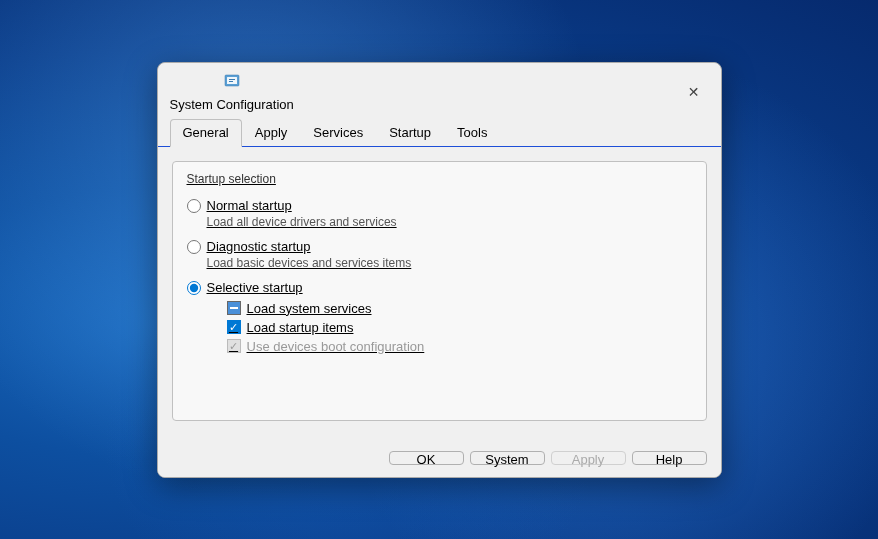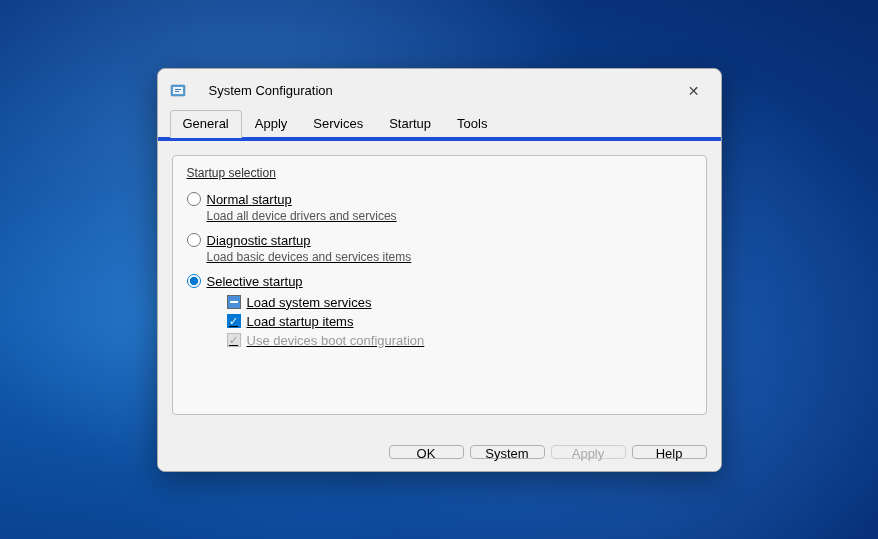--- a/index.html
+++ b/index.html
@@ -75,21 +75,22 @@
       padding: 10px 12px 0 12px;
       display: flex;
       align-items: center;
       justify-content: space-between;
       border-radius: 8px 8px 0 0;
     }
 
     .dialog-title-left {
       display: flex;
       align-items: center;
-      gap: 23px;
+      gap: 8px;
+      flex-direction: column;
     }
 
     .title-icon {
       width: 16px;
       height: 16px;
       display: flex;
       align-items: center;
       justify-content: center;
     }
 
@@ -116,21 +117,21 @@
       justify-content: center;
       font-size: 14px;
       color: #444;
     }
 
     
     .tabs-bar {
       display: flex;
       padding: 6px 12px 0 12px;
       background: #f0f0f0;
-      border-bottom: 4px solid #1d4ed8;
+      border-bottom: 1px solid #1d4ed8;
       gap: 0;
     }
 
     .tab {
       padding: 5px 12px 6px 12px;
       font-size: 13px;
       cursor: pointer;
       border: 1px solid transparent;
       border-bottom: none;
       border-radius: 4px 4px 0 0;
@@ -164,21 +165,21 @@
 
     .group-label {
       font-size: 12px;
       color: #333;
       margin-bottom: 12px;
       font-weight: 400;
     }
 
     .radio-row {
       display: flex;
-      align-items: flex-start;
+      align-items: flex-end;
       gap: 6px;
       margin-bottom: 2px;
     }
 
     .radio-input {
       width: 14px;
       height: 14px;
       accent-color: #0078d4;
       cursor: pointer;
     }

